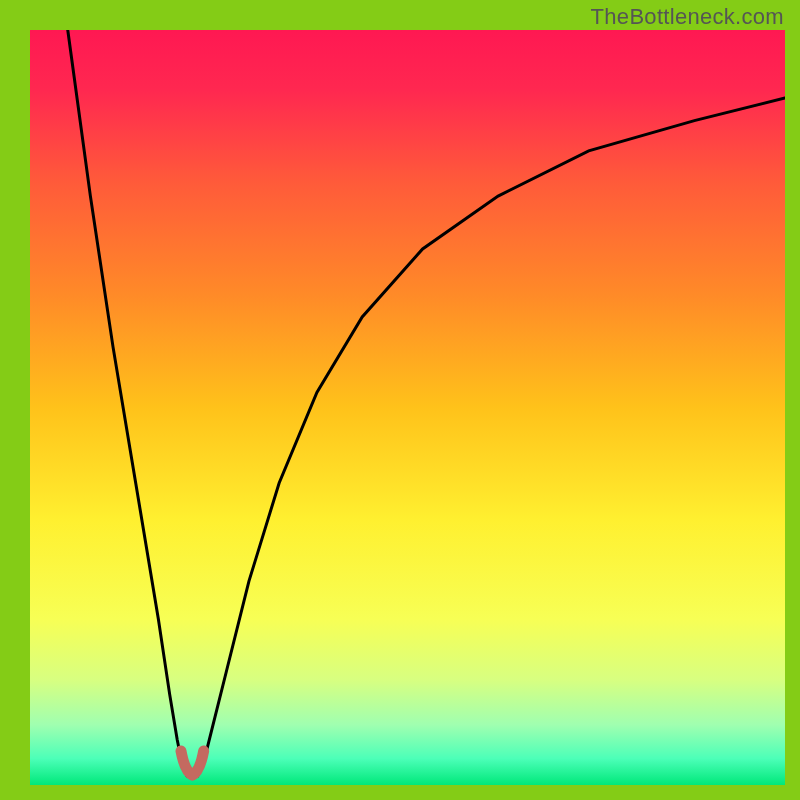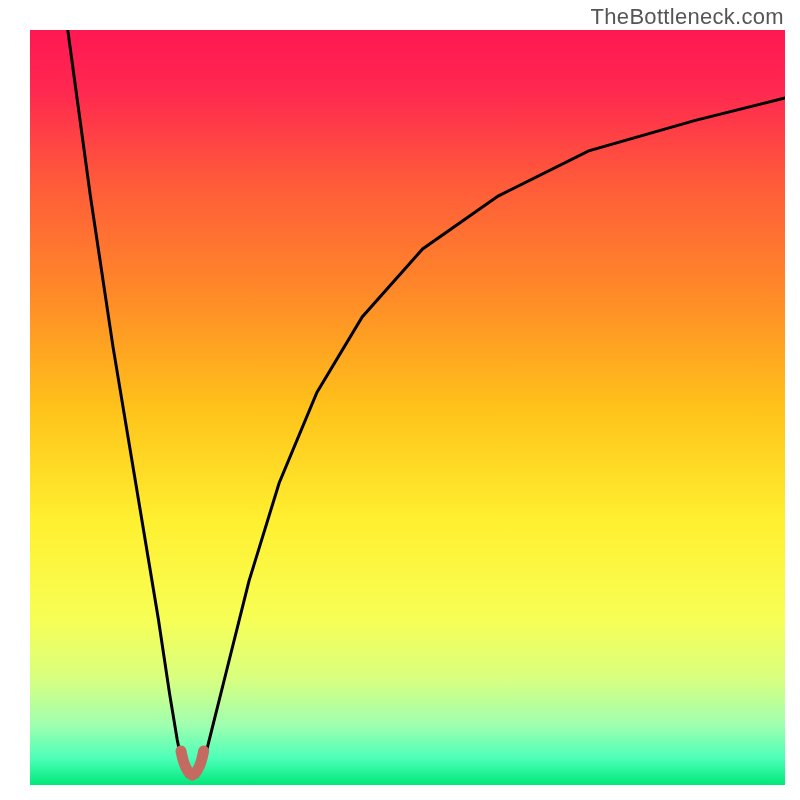--- a/index.html
+++ b/index.html
@@ -9,21 +9,21 @@
     background: #000;
     position: relative;
     font-family: Arial, sans-serif;
   }
   .frame {
     position: absolute;
     top: 0;
     left: 0;
     width: 800px;
     height: 800px;
-    background: #ffffff;
+    background: #84cc16;
   }
   .plot-area {
     position: absolute;
     top: 30px;
     left: 30px;
     width: 755px;
     height: 755px;
     overflow: hidden;
   }
   .gradient-bg {

